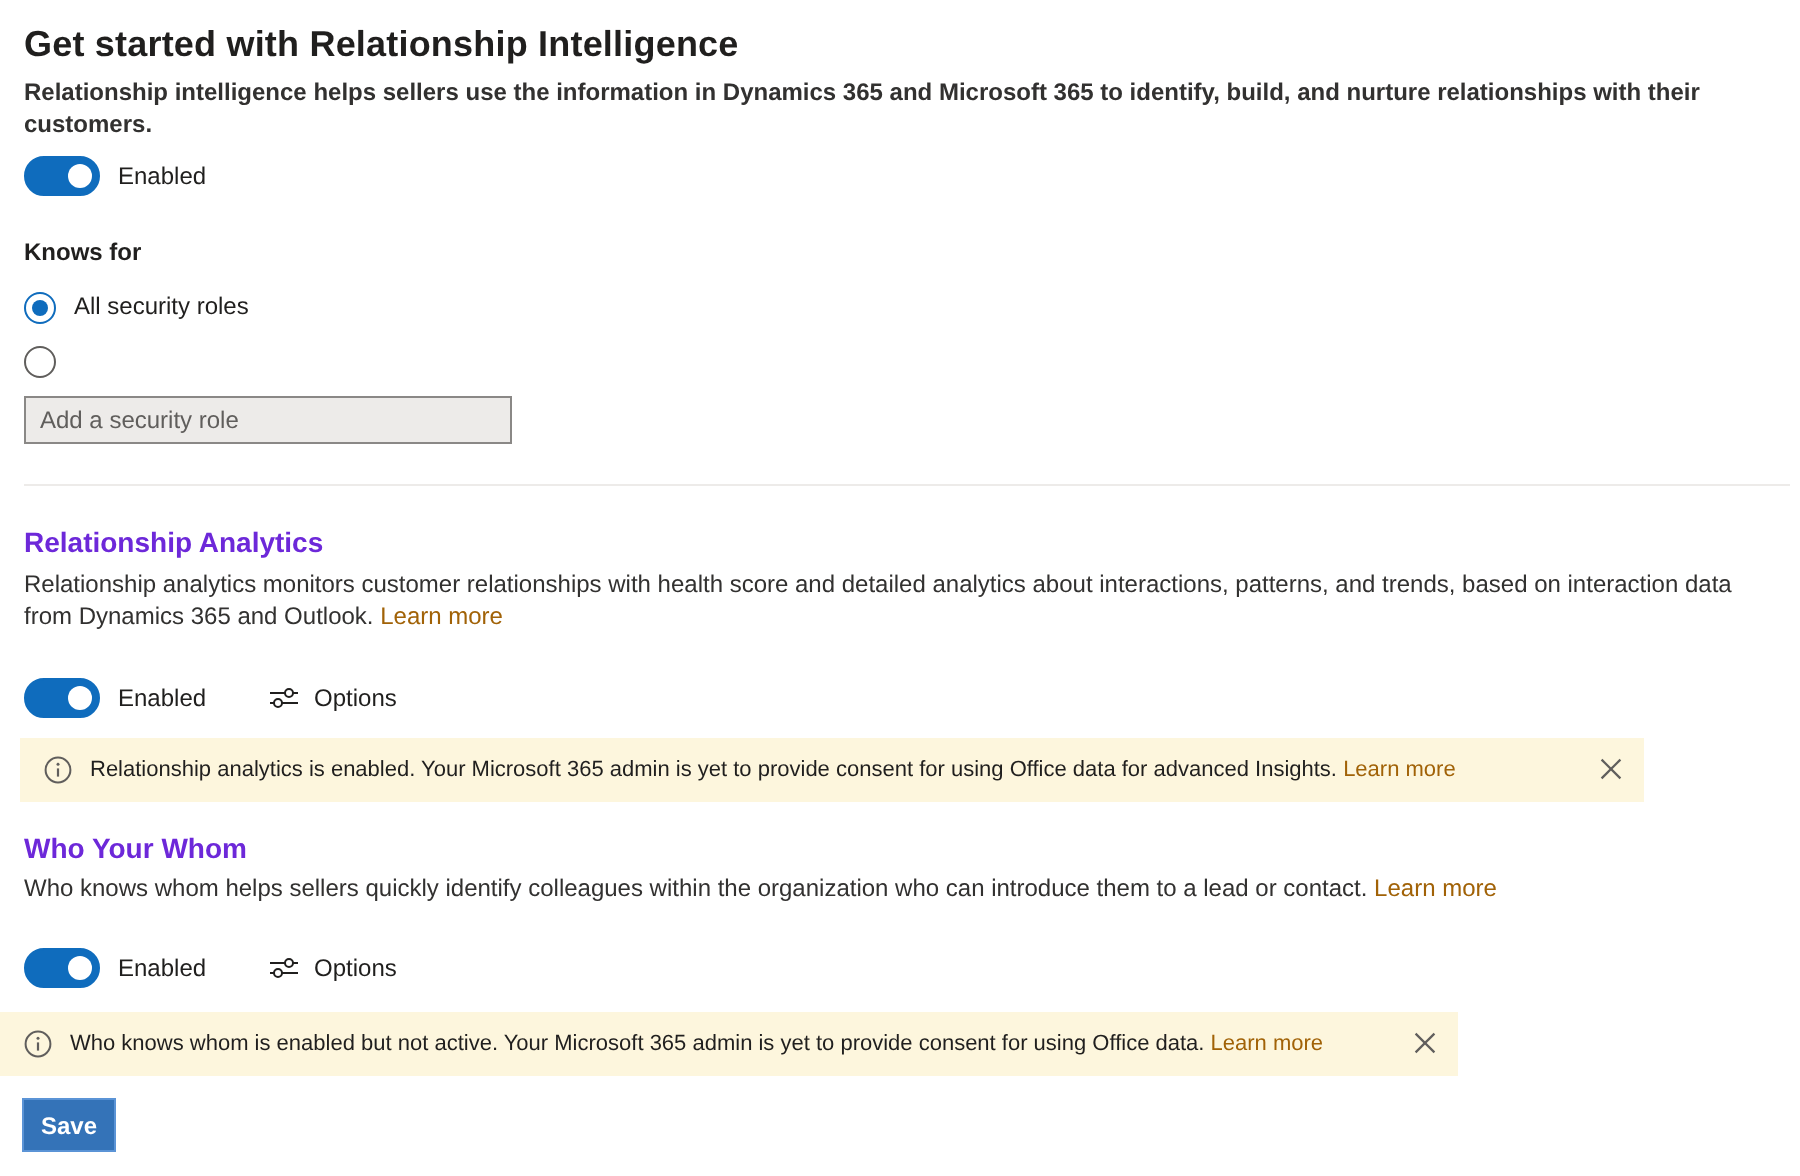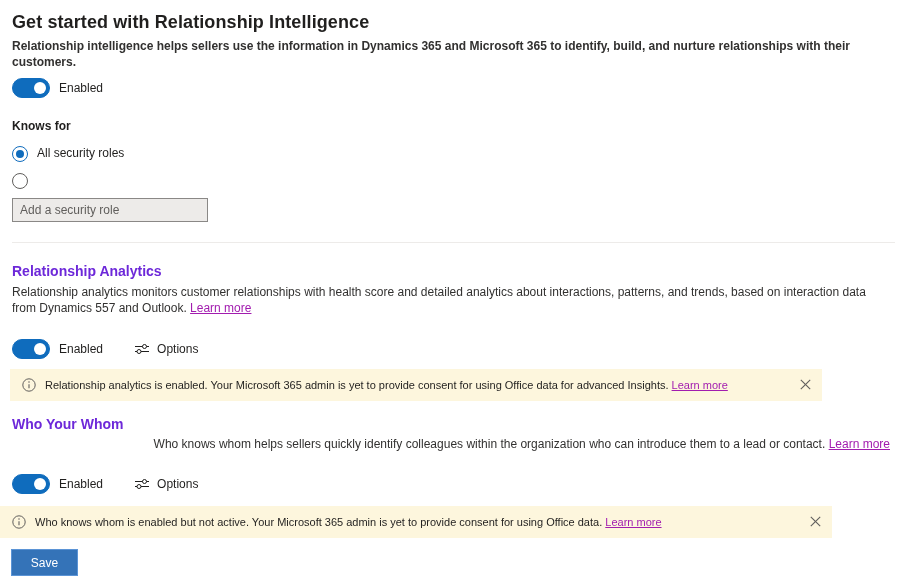--- a/index.html
+++ b/index.html
@@ -50,22 +50,21 @@
   }
 
   .section-desc {
     font-size: 12px;
     font-weight: 400;
     color: #323130;
     line-height: 16px;
   }
 
   .link {
-    color: #a21caf;
-    text-decoration: underline;
+    color: #a16207;
     cursor: pointer;
   }
 
   
   .toggle-row {
     display: flex;
     align-items: center;
     gap: 9px;
   }
 
@@ -152,21 +151,21 @@
   .radio-label {
     font-size: 12px;
     color: #201f1e;
   }
 
   
   .role-input {
     position: absolute;
     left: 12px;
     top: 198px;
-    width: 196px;
+    width: 244px;
     height: 24px;
     background: #edebe9;
     border: 1px solid #8a8886;
     padding: 0 7px;
     font-family: inherit;
     font-size: 12px;
     color: #000000;
     outline: none;
   }
   .role-input::placeholder { color: #605e5c; opacity: 1; }
@@ -215,28 +214,28 @@
     border: none;
     padding: 0;
     margin-left: 8px;
   }
 
   
   .save-btn {
     position: absolute;
     left: 11px;
     top: 549px;
-    width: 67px;
+    width: 47px;
     height: 27px;
     background: #3473b8;
     border: 1px solid #5b94d6;
     color: #ffffff;
     font-family: inherit;
     font-size: 12px;
-    font-weight: 400;
+    font-weight: 700;
     cursor: pointer;
     padding: 0;
   }
 </style>
 </head>
 <body>
 
 <div class="page">
 
   <div class="page-title">Get started with Relationship Intelligence</div>
@@ -261,21 +260,21 @@
     <span class="radio-label">Specific security roles</span>
   </div>
 
   <input class="role-input" type="text" disabled="" placeholder="Add a security role" style="">
 
   <div class="divider"></div>
 
   <div class="section-title" style="position:absolute; left:12px; top:263px;">Relationship Analytics</div>
 
   <div class="section-desc" style="position:absolute; left:12px; top:284px; width:878px;">
-    <span>Relationship analytics monitors customer relationships with health score and detailed analytics about interactions, patterns, and trends, based on interaction data from Dynamics 557 and Outlook.</span>
+    <span>Relationship analytics monitors customer relationships with health score and detailed analytics about interactions, patterns, and trends, based on interaction data from Dynamics 365 and Outlook.</span>
     <span class="link">Learn more</span>
   </div>
 
   <div class="toggle-row" style="position:absolute; left:12px; top:339px;">
     <div class="toggle">
       <div class="knob"></div>
     </div>
     <span class="toggle-label">Enabled</span>
 
     <button class="options-btn">
@@ -308,21 +307,21 @@
         <svg width="11" height="11" viewBox="0 0 11 11" fill="none">
           <line x1="0.8" y1="0.8" x2="10.2" y2="10.2" stroke="#605e5c" stroke-width="1.1"></line>
           <line x1="10.2" y1="0.8" x2="0.8" y2="10.2" stroke="#605e5c" stroke-width="1.1"></line>
         </svg>
       </span>
     </button>
   </div>
 
   <div class="section-title" style="position:absolute; left:12px; top:416px;">Who Your Whom</div>
 
-  <div class="section-desc" style="position:absolute; left:12px; top:436px; width:878px;text-align:right;">
+  <div class="section-desc" style="position:absolute; left:12px; top:436px; width:878px;">
     <span>Who knows whom helps sellers quickly identify colleagues within the organization who can introduce them to a lead or contact.</span>
     <span class="link">Learn more</span>
   </div>
 
   <div class="toggle-row" style="position:absolute; left:12px; top:474px;">
     <div class="toggle">
       <div class="knob"></div>
     </div>
     <span class="toggle-label">Enabled</span>
 
@@ -332,21 +331,21 @@
           <line x1="1" y1="4.5" x2="15" y2="4.5" stroke="#201f1e" stroke-width="1"></line>
           <line x1="1" y1="9.5" x2="15" y2="9.5" stroke="#201f1e" stroke-width="1"></line>
           <circle cx="10.5" cy="4.5" r="2" stroke="#201f1e" stroke-width="1" fill="#ffffff"></circle>
           <circle cx="5" cy="9.5" r="2" stroke="#201f1e" stroke-width="1" fill="#ffffff"></circle>
         </svg>
       </span>
       <span class="label">Options</span>
     </button>
   </div>
 
-  <div class="msgbar" style="left:0px; top:506px; width:832px;">
+  <div class="msgbar" style="left:0px; top:506px; width:729px;">
     <span>
       <svg class="info-icon" width="14" height="14" viewBox="0 0 14 14" fill="none">
         <circle cx="7" cy="7" r="6.2" stroke="#605e5c" stroke-width="1" fill="none"></circle>
         <circle cx="7" cy="4.1" r="0.75" fill="#605e5c"></circle>
         <line x1="7" y1="6.2" x2="7" y2="10.3" stroke="#605e5c" stroke-width="1.1"></line>
       </svg>
     </span>
     <span class="msg-text">
       <span>Who knows whom is enabled but not active. Your Microsoft 365 admin is yet to provide consent for using Office data.</span>
       <span class="link">Learn more</span>

